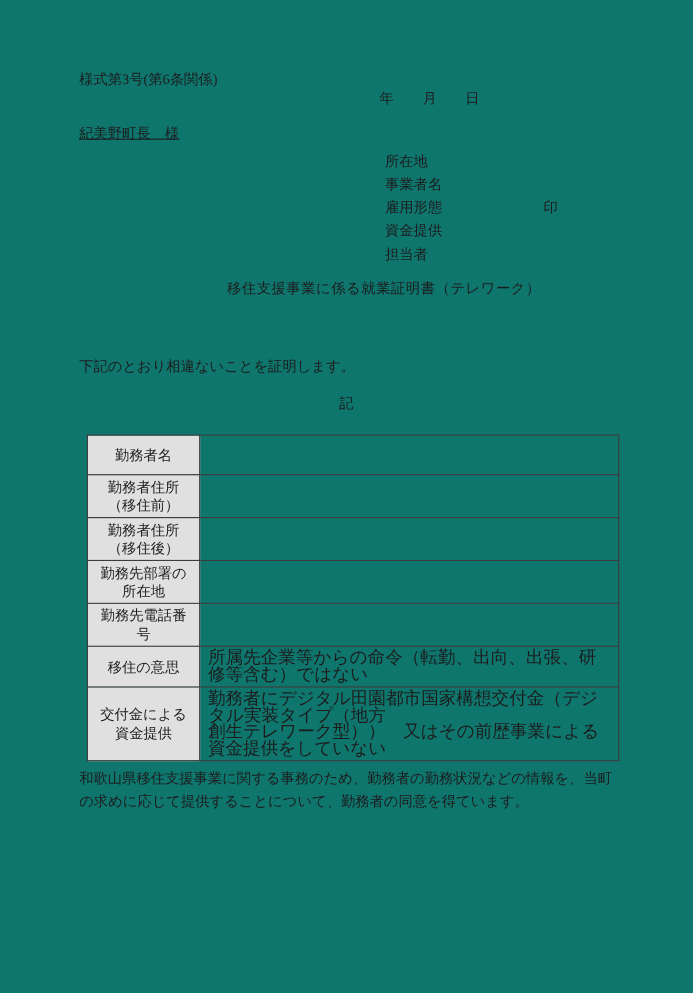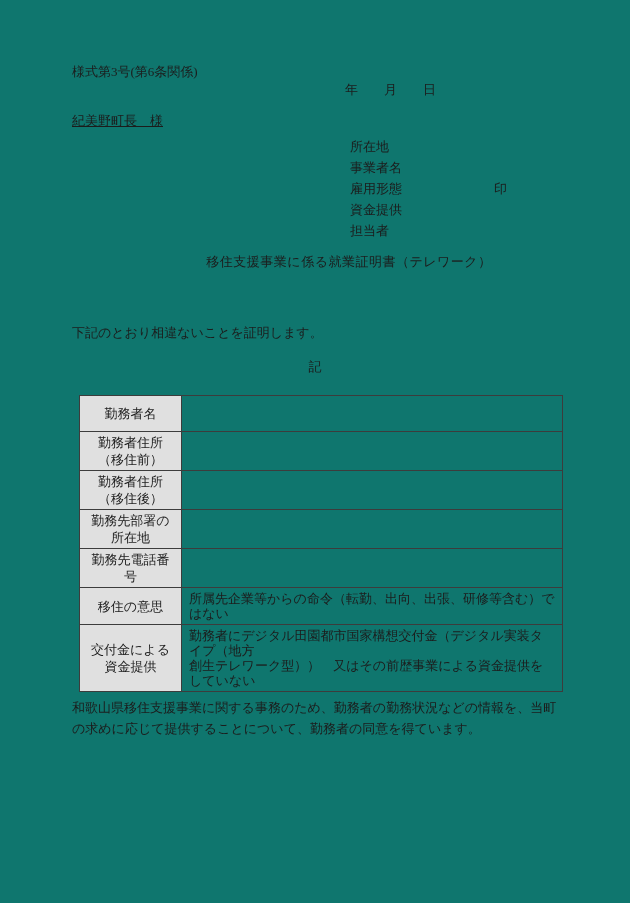--- a/index.html
+++ b/index.html
@@ -32,21 +32,21 @@
     font-weight:normal;
     text-align:center;vertical-align:middle;
     border:1px solid #3c3c3c;
     padding:2px 6px;
     font-size:13px;
   }
   table.cert td{
     border:1px solid #3c3c3c;
     vertical-align:middle;
     padding:3px 7px;
-    font-size:13px;
+    font-size:16px;
     line-height:15px;
     white-space:pre-line;
   }
   .lbl{display:block;line-height:17px;}
   .consent{left:72px;top:697px;width:492px;line-height:21px;}
 </style>
 </head>
 <body>
 
 <div class="page">

